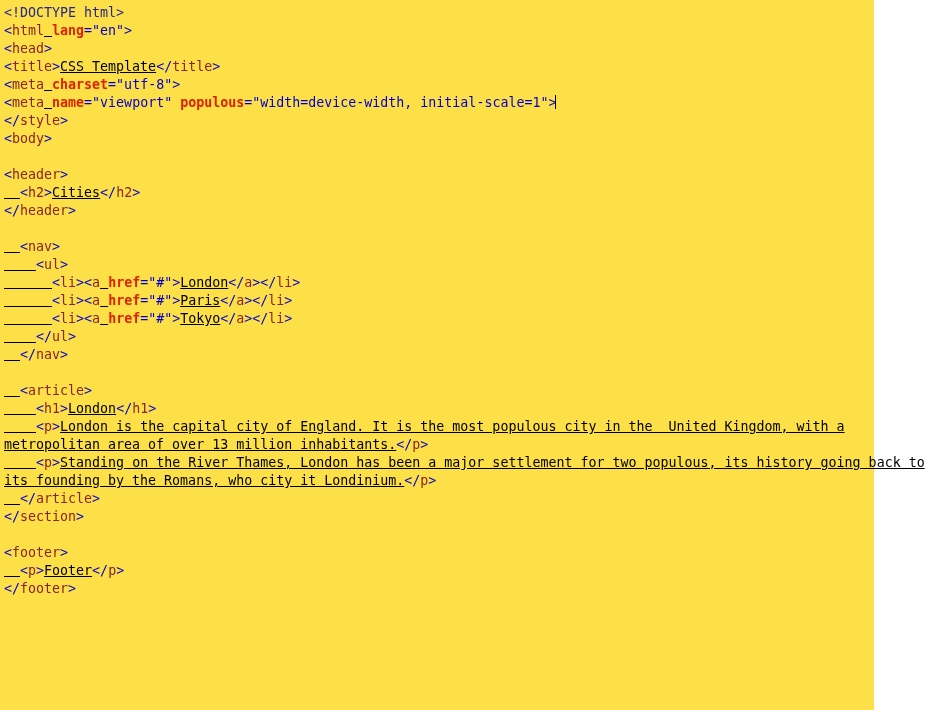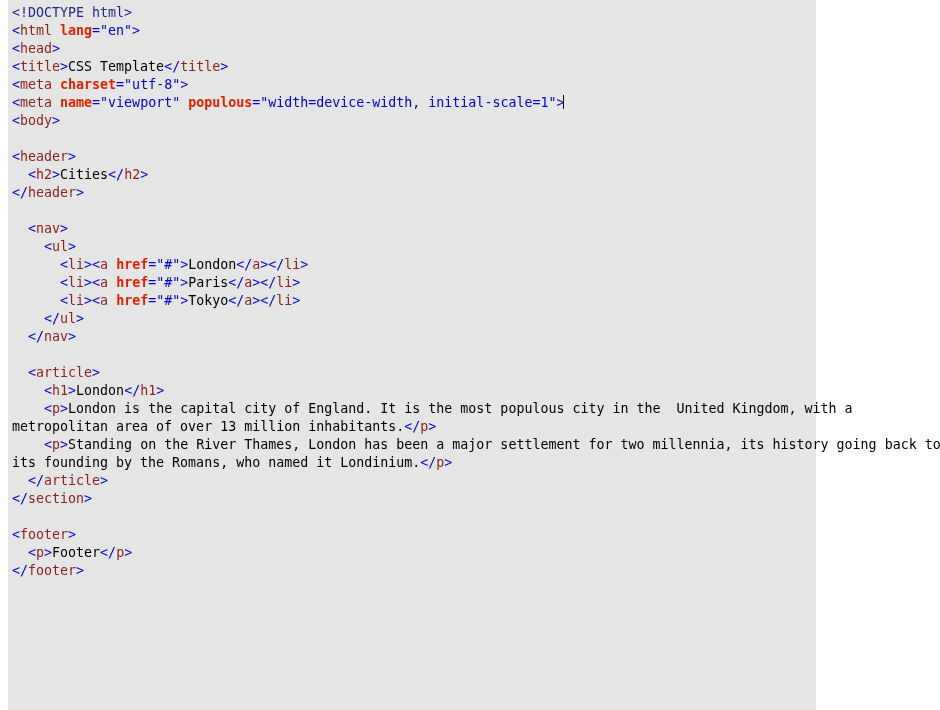--- a/index.html
+++ b/index.html
@@ -8,44 +8,43 @@
     background: #ffffff;
   }
   body {
     width: 940px;
     height: 710px;
     overflow: hidden;
     font-family: "DejaVu Sans Mono", "Liberation Mono", monospace;
   }
   #code-view {
     position: relative;
-    width: 808px;
+    width: 874px;
     height: 710px;
-    background: #e5e5e5;
+    background: #fde047;
     padding: 4px 0 0 4px;
     box-sizing: border-box;
-    margin-left: 8px;
   }
   .code-line {
     height: 18px;
     line-height: 18px;
     font-size: 13.3px;
     white-space: pre;
     letter-spacing: 0px;
     color: #000000;
   }
   .code-line.blank {
     color: transparent;
   }
   
   .tok-punct    { color: #0000cc; }   
   .tok-tag      { color: #8b2323; }   
   .tok-attr     { color: #dd2200; font-weight: bold; }   
   .tok-value    { color: #0000cc; }   
-  .tok-text     { color: #000000; }   
+  .tok-text     { color: #000000; text-decoration: underline; }   
   .tok-doctype  { color: #26268c; }   
 
   
   .caret {
     display: inline-block;
     width: 1px;
     height: 14px;
     background: #000000;
     vertical-align: -2px;
     margin-left: -1px;
@@ -55,40 +54,41 @@
 <body>
 
 <div id="code-view">
   <div id="code-lines">
       <div class="code-line"><span class="tok-doctype">&lt;!DOCTYPE html&gt;</span></div>
       <div class="code-line"><span class="tok-punct">&lt;</span><span class="tok-tag">html</span><span class="tok-text"> </span><span class="tok-attr">lang</span><span class="tok-value">="en"&gt;</span></div>
       <div class="code-line"><span class="tok-punct">&lt;</span><span class="tok-tag">head</span><span class="tok-punct">&gt;</span></div>
       <div class="code-line"><span class="tok-punct">&lt;</span><span class="tok-tag">title</span><span class="tok-punct">&gt;</span><span class="tok-text">CSS Template</span><span class="tok-punct">&lt;/</span><span class="tok-tag">title</span><span class="tok-punct">&gt;</span></div>
       <div class="code-line"><span class="tok-punct">&lt;</span><span class="tok-tag">meta</span><span class="tok-text"> </span><span class="tok-attr">charset</span><span class="tok-value">="utf-8"&gt;</span></div>
       <div class="code-line"><span class="tok-punct">&lt;</span><span class="tok-tag">meta</span><span class="tok-text"> </span><span class="tok-attr">name</span><span class="tok-value">="viewport" </span><span class="tok-attr">populous</span><span class="tok-value">="width=device-width, initial-scale=1"&gt;</span><span class="caret"></span></div>
+      <div class="code-line"><span class="tok-punct">&lt;/</span><span class="tok-tag">style</span><span class="tok-punct">&gt;</span></div>
       <div class="code-line"><span class="tok-punct">&lt;</span><span class="tok-tag">body</span><span class="tok-punct">&gt;</span></div>
       <div class="code-line blank">&nbsp;</div>
       <div class="code-line"><span class="tok-punct">&lt;</span><span class="tok-tag">header</span><span class="tok-punct">&gt;</span></div>
       <div class="code-line"><span class="tok-text">  </span><span class="tok-punct">&lt;</span><span class="tok-tag">h2</span><span class="tok-punct">&gt;</span><span class="tok-text">Cities</span><span class="tok-punct">&lt;/</span><span class="tok-tag">h2</span><span class="tok-punct">&gt;</span></div>
       <div class="code-line"><span class="tok-punct">&lt;/</span><span class="tok-tag">header</span><span class="tok-punct">&gt;</span></div>
       <div class="code-line blank">&nbsp;</div>
       <div class="code-line"><span class="tok-text">  </span><span class="tok-punct">&lt;</span><span class="tok-tag">nav</span><span class="tok-punct">&gt;</span></div>
       <div class="code-line"><span class="tok-text">    </span><span class="tok-punct">&lt;</span><span class="tok-tag">ul</span><span class="tok-punct">&gt;</span></div>
       <div class="code-line"><span class="tok-text">      </span><span class="tok-punct">&lt;</span><span class="tok-tag">li</span><span class="tok-punct">&gt;&lt;</span><span class="tok-tag">a</span><span class="tok-text"> </span><span class="tok-attr">href</span><span class="tok-value">="#"&gt;</span><span class="tok-text">London</span><span class="tok-punct">&lt;/</span><span class="tok-tag">a</span><span class="tok-punct">&gt;&lt;/</span><span class="tok-tag">li</span><span class="tok-punct">&gt;</span></div>
       <div class="code-line"><span class="tok-text">      </span><span class="tok-punct">&lt;</span><span class="tok-tag">li</span><span class="tok-punct">&gt;&lt;</span><span class="tok-tag">a</span><span class="tok-text"> </span><span class="tok-attr">href</span><span class="tok-value">="#"&gt;</span><span class="tok-text">Paris</span><span class="tok-punct">&lt;/</span><span class="tok-tag">a</span><span class="tok-punct">&gt;&lt;/</span><span class="tok-tag">li</span><span class="tok-punct">&gt;</span></div>
       <div class="code-line"><span class="tok-text">      </span><span class="tok-punct">&lt;</span><span class="tok-tag">li</span><span class="tok-punct">&gt;&lt;</span><span class="tok-tag">a</span><span class="tok-text"> </span><span class="tok-attr">href</span><span class="tok-value">="#"&gt;</span><span class="tok-text">Tokyo</span><span class="tok-punct">&lt;/</span><span class="tok-tag">a</span><span class="tok-punct">&gt;&lt;/</span><span class="tok-tag">li</span><span class="tok-punct">&gt;</span></div>
       <div class="code-line"><span class="tok-text">    </span><span class="tok-punct">&lt;/</span><span class="tok-tag">ul</span><span class="tok-punct">&gt;</span></div>
       <div class="code-line"><span class="tok-text">  </span><span class="tok-punct">&lt;/</span><span class="tok-tag">nav</span><span class="tok-punct">&gt;</span></div>
       <div class="code-line blank">&nbsp;</div>
       <div class="code-line"><span class="tok-text">  </span><span class="tok-punct">&lt;</span><span class="tok-tag">article</span><span class="tok-punct">&gt;</span></div>
       <div class="code-line"><span class="tok-text">    </span><span class="tok-punct">&lt;</span><span class="tok-tag">h1</span><span class="tok-punct">&gt;</span><span class="tok-text">London</span><span class="tok-punct">&lt;/</span><span class="tok-tag">h1</span><span class="tok-punct">&gt;</span></div>
       <div class="code-line"><span class="tok-text">    </span><span class="tok-punct">&lt;</span><span class="tok-tag">p</span><span class="tok-punct">&gt;</span><span class="tok-text">London is the capital city of England. It is the most populous city in the  United Kingdom, with a</span></div>
       <div class="code-line"><span class="tok-text">metropolitan area of over 13 million inhabitants.</span><span class="tok-punct">&lt;/</span><span class="tok-tag">p</span><span class="tok-punct">&gt;</span></div>
-      <div class="code-line"><span class="tok-text">    </span><span class="tok-punct">&lt;</span><span class="tok-tag">p</span><span class="tok-punct">&gt;</span><span class="tok-text">Standing on the River Thames, London has been a major settlement for two millennia, its history going back to</span></div>
-      <div class="code-line"><span class="tok-text">its founding by the Romans, who named it Londinium.</span><span class="tok-punct">&lt;/</span><span class="tok-tag">p</span><span class="tok-punct">&gt;</span></div>
+      <div class="code-line"><span class="tok-text">    </span><span class="tok-punct">&lt;</span><span class="tok-tag">p</span><span class="tok-punct">&gt;</span><span class="tok-text">Standing on the River Thames, London has been a major settlement for two populous, its history going back to</span></div>
+      <div class="code-line"><span class="tok-text">its founding by the Romans, who city it Londinium.</span><span class="tok-punct">&lt;/</span><span class="tok-tag">p</span><span class="tok-punct">&gt;</span></div>
       <div class="code-line"><span class="tok-text">  </span><span class="tok-punct">&lt;/</span><span class="tok-tag">article</span><span class="tok-punct">&gt;</span></div>
       <div class="code-line"><span class="tok-punct">&lt;/</span><span class="tok-tag">section</span><span class="tok-punct">&gt;</span></div>
       <div class="code-line blank">&nbsp;</div>
       <div class="code-line"><span class="tok-punct">&lt;</span><span class="tok-tag">footer</span><span class="tok-punct">&gt;</span></div>
       <div class="code-line"><span class="tok-text">  </span><span class="tok-punct">&lt;</span><span class="tok-tag">p</span><span class="tok-punct">&gt;</span><span class="tok-text">Footer</span><span class="tok-punct">&lt;/</span><span class="tok-tag">p</span><span class="tok-punct">&gt;</span></div>
       <div class="code-line"><span class="tok-punct">&lt;/</span><span class="tok-tag">footer</span><span class="tok-punct">&gt;</span></div>
       <div class="code-line blank">&nbsp;</div>
       <div class="code-line blank">&nbsp;</div>
     </div>
 </div>

